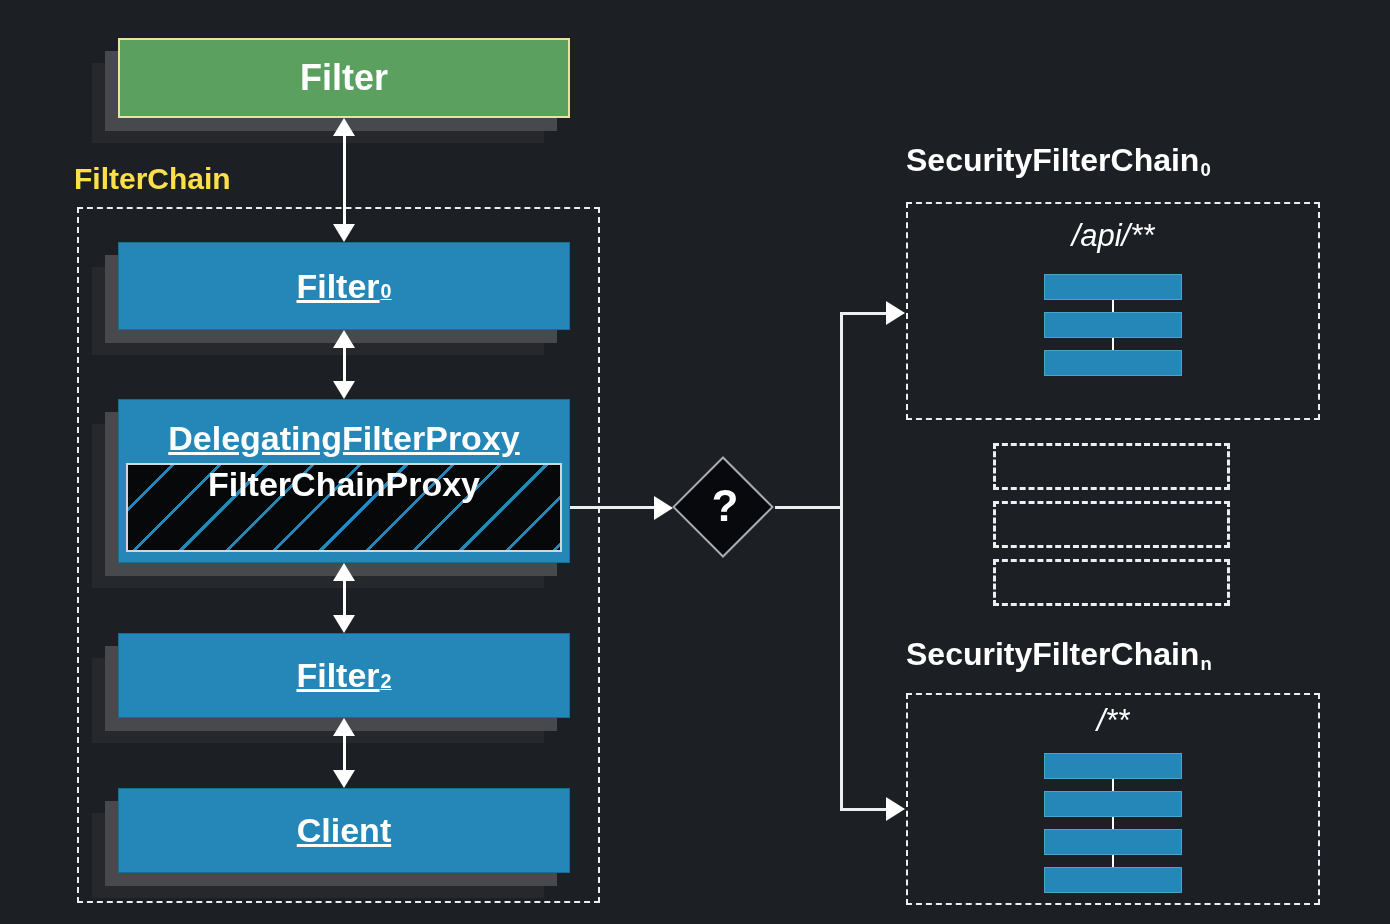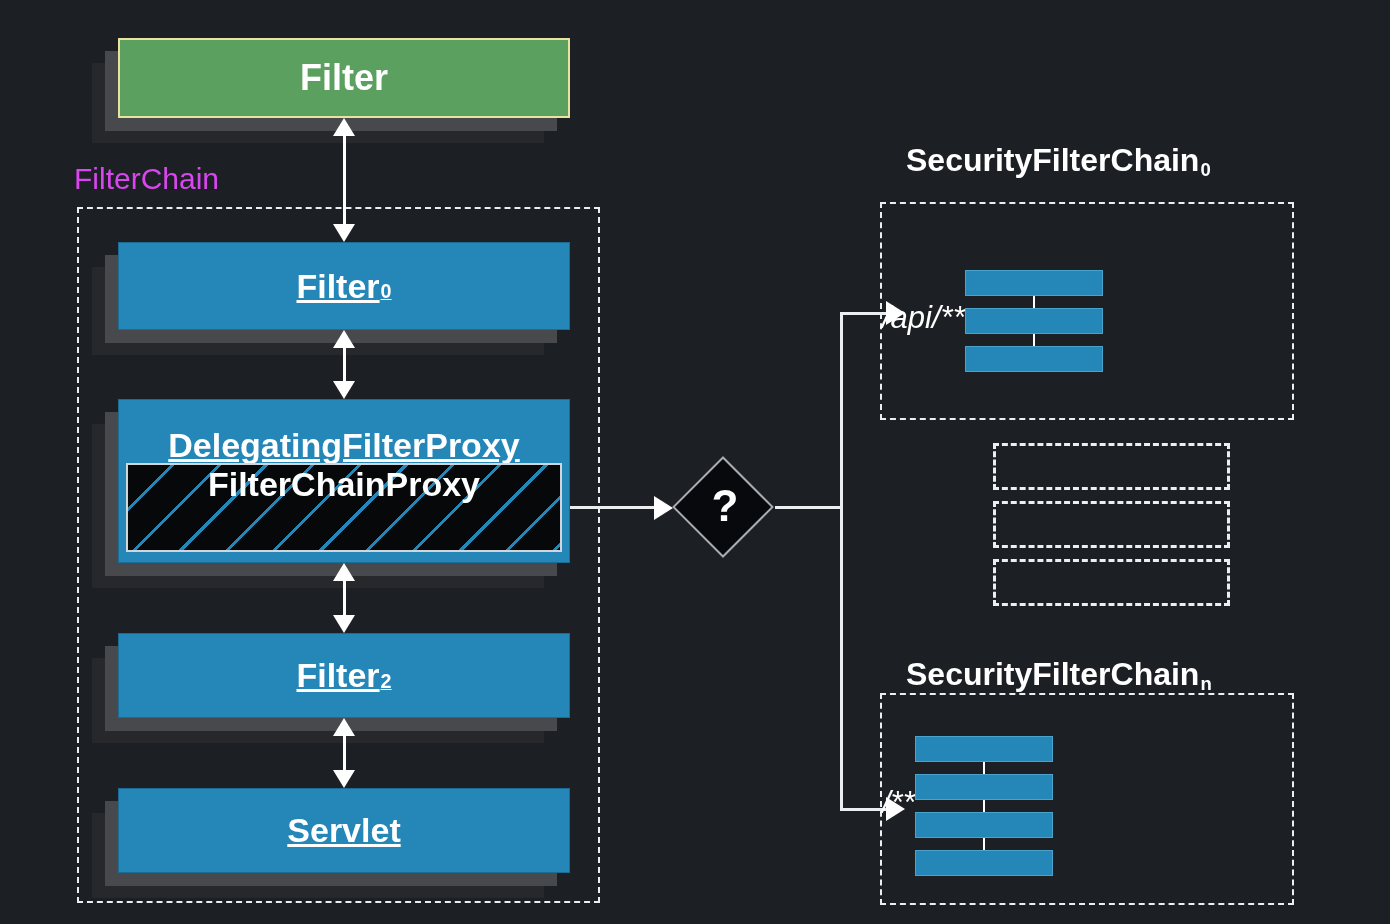--- a/index.html
+++ b/index.html
@@ -19,26 +19,26 @@
 
   .box{position:absolute;display:flex;align-items:center;justify-content:center;
        color:#fff;font-weight:bold;font-size:34px;box-sizing:border-box;}
   .shadowed{box-shadow:-13px 13px 0 0 var(--sh1), -26px 25px 0 0 var(--sh2);}
   .blue{background:var(--blue);border:1px solid rgba(20,90,125,0.6);text-decoration:underline;}
   .sub{font-size:0.58em;font-weight:bold;position:relative;bottom:-0.28em;margin-left:1px;}
 
   
   .client{left:118px;top:38px;width:452px;height:80px;background:var(--green);
           border:2px solid var(--yellow);font-size:36px;}
-  .fc-label{position:absolute;left:74px;top:162px;color:#d946ef;font-weight:normal;font-size:30px;}
+  .fc-label{position:absolute;left:74px;top:162px;color:#fde047;font-weight:bold;font-size:30px;}
   .fc-container{position:absolute;left:77px;top:207px;width:523px;height:696px;
                 border:2px dashed var(--line);box-sizing:border-box;}
   .filter0{left:118px;top:242px;width:452px;height:88px;}
   .dfp{left:118px;top:399px;width:452px;height:164px;flex-direction:column;justify-content:flex-start;}
-  .dfp-label{margin-top:18px;line-height:1.6;}
+  .dfp-label{margin-top:11px;line-height:1.6;}
   .fcp{position:absolute;left:7px;right:7px;top:63px;bottom:10px;
        display:flex;justify-content:center;
        color:#fff;font-weight:bold;font-size:34px;
        background-color:var(--hatch-bg);
        background-image:repeating-linear-gradient(135deg, transparent 0 30px, var(--blue) 30px 33px);
        border:2px solid #d2d5d9;box-sizing:border-box;}
   .filter2{left:118px;top:633px;width:452px;height:85px;}
   .servlet{left:118px;top:788px;width:452px;height:85px;}
 
   
@@ -54,22 +54,22 @@
     border-top:12px solid transparent;border-bottom:12px solid transparent;border-left:19px solid #fff;}
 
   
   .diamond{position:absolute;left:687px;top:471px;width:72px;height:72px;
     background:#07090c;border:2px solid #a9adb2;transform:rotate(45deg);box-sizing:border-box;}
   .diamond-label{position:absolute;left:687px;top:468px;width:76px;height:76px;
     display:flex;align-items:center;justify-content:center;color:#fff;font-weight:bold;font-size:44px;}
 
   
   .sfc-title{position:absolute;width:414px;text-align:left;color:#fff;font-weight:bold;font-size:32px;}
-  .sfc-box{position:absolute;left:880px;width:414px;border:2px dashed var(--line);
-    box-sizing:border-box;display:flex;flex-direction:row;align-items:center;}
+  .sfc-box{position:absolute;left:906px;width:414px;border:2px dashed var(--line);
+    box-sizing:border-box;display:flex;flex-direction:column;align-items:center;}
   .sfc0-box{top:202px;height:218px;}
   .sfcn-box{top:693px;height:212px;}
   .pattern{color:#fff;font-style:italic;font-size:31px;font-weight:normal;}
   .sfc0-box .pattern{margin-top:14px;}
   .sfcn-box .pattern{margin-top:8px;}
   .bars{display:flex;flex-direction:column;align-items:center;}
   .sfc0-box .bars{margin-top:20px;}
   .sfcn-box .bars{margin-top:14px;}
   .fbar{width:138px;height:26px;background:var(--blue);border:1px solid var(--blue-border);box-sizing:border-box;}
   .fconn{width:2px;height:12px;background:#fff;}
@@ -101,21 +101,21 @@
       <span>FilterChainProxy</span>
     </div>
   </div>
 
   <div class="box blue filter2 shadowed">
     <span>Filter</span>
       <span class="sub">2</span>
   </div>
 
   <div class="box blue servlet shadowed">
-    <span>Servlet</span>
+    <span>Client</span>
   </div>
 
   <div class="varrow" style="left:333px;top:118px;height:124px;">
       <div class="shaft"></div>
     </div>
   <div class="varrow" style="left:333px;top:330px;height:69px;">
       <div class="shaft"></div>
     </div>
   <div class="varrow" style="left:333px;top:563px;height:70px;">
       <div class="shaft"></div>
@@ -149,21 +149,21 @@
         <div class="fbar"></div>
       </div>
   </div>
 
   <div class="placeholders">
       <div class="ph-box"></div>
       <div class="ph-box"></div>
       <div class="ph-box"></div>
     </div>
 
-  <div class="sfc-title" style="left:906px;top:656px;">
+  <div class="sfc-title" style="left:906px;top:636px;">
     <span>SecurityFilterChain</span><span class="sub">n</span>
   </div>
   <div class="sfc-box sfcn-box">
     <div class="pattern">/**</div>
     <div class="bars">
         <div class="fbar"></div>
         <div class="fconn"></div>
         <div class="fbar"></div>
         <div class="fconn"></div>
         <div class="fbar"></div>

